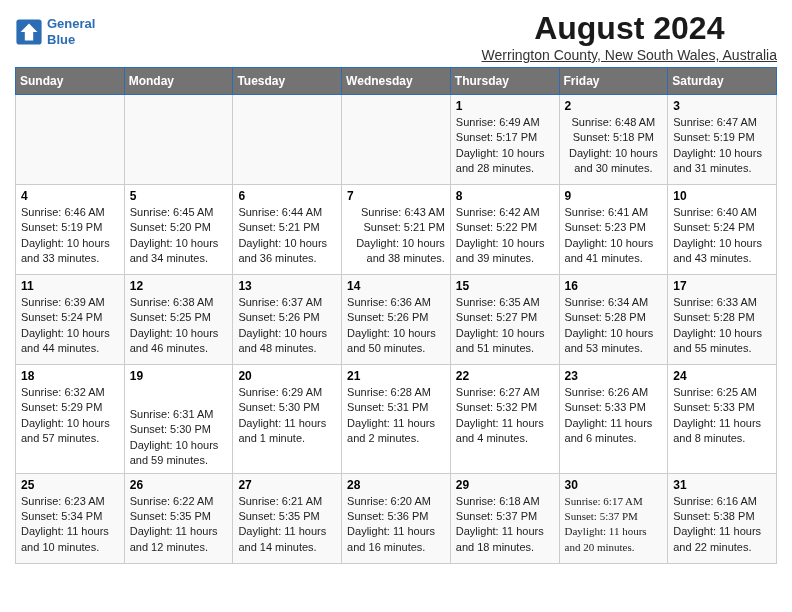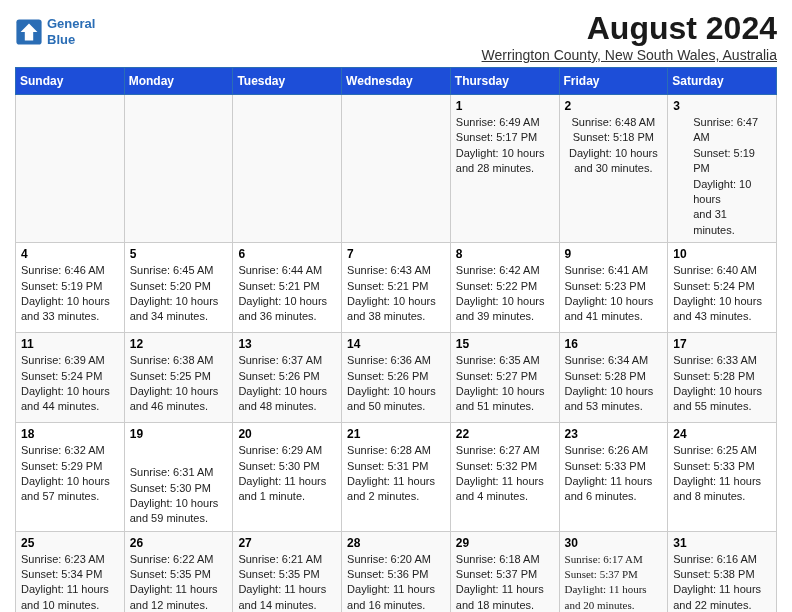--- a/index.html
+++ b/index.html
@@ -35,34 +35,35 @@
       width: 28px;
       height: 28px;
     }
     .title-section {
       text-align: right;
     }
     .main-title {
       font-size: 32px;
       font-weight: bold;
       color: #1a1a1a;
+      text-align: center;
     }
     .subtitle {
       font-size: 14px;
       color: #333;
       font-weight: normal;
       text-decoration: underline;
     }
     table {
       width: 100%;
       border-collapse: collapse;
       font-size: 10.5px;
     }
     thead tr {
-      background-color: #1d4ed8;
+      background-color: #737373;
       color: #fff;
     }
     thead th {
       padding: 6px 4px;
       text-align: left;
       font-size: 12px;
       font-weight: bold;
       border: 1px solid #2a6db5;
     }
     tbody tr {
@@ -140,21 +141,21 @@
         </td>
         <td>
           <span class="day-num">2</span>
           <div class="day-info" style="white-space: pre-line; text-align: center;">Sunrise: 6:48 AM
 Sunset: 5:18 PM
 Daylight: 10 hours
 and 30 minutes.</div>
         </td>
         <td>
           <span class="day-num">3</span>
-          <div class="day-info" style="white-space: pre-line; margin-left: 20px;">Sunrise: 6:47 AM
+          <div class="day-info" style="white-space: pre-line;">Sunrise: 6:47 AM
 Sunset: 5:19 PM
 Daylight: 10 hours
 and 31 minutes.</div>
         </td>
       </tr>
       <tr>
         <td>
           <span class="day-num">4</span>
           <div class="day-info" style="white-space: pre-line;">Sunrise: 6:46 AM
 Sunset: 5:19 PM
@@ -170,21 +171,21 @@
         </td>
         <td>
           <span class="day-num">6</span>
           <div class="day-info" style="white-space: pre-line;">Sunrise: 6:44 AM
 Sunset: 5:21 PM
 Daylight: 10 hours
 and 36 minutes.</div>
         </td>
         <td>
           <span class="day-num">7</span>
-          <div class="day-info" style="white-space: pre-line;">Sunrise: 6:43 AM
+          <div class="day-info" style="white-space: pre-line; text-align: right;">Sunrise: 6:43 AM
 Sunset: 5:21 PM
 Daylight: 10 hours
 and 38 minutes.</div>
         </td>
         <td>
           <span class="day-num">8</span>
           <div class="day-info" style="white-space: pre-line;">Sunrise: 6:42 AM
 Sunset: 5:22 PM
 Daylight: 10 hours
 and 39 minutes.</div>

